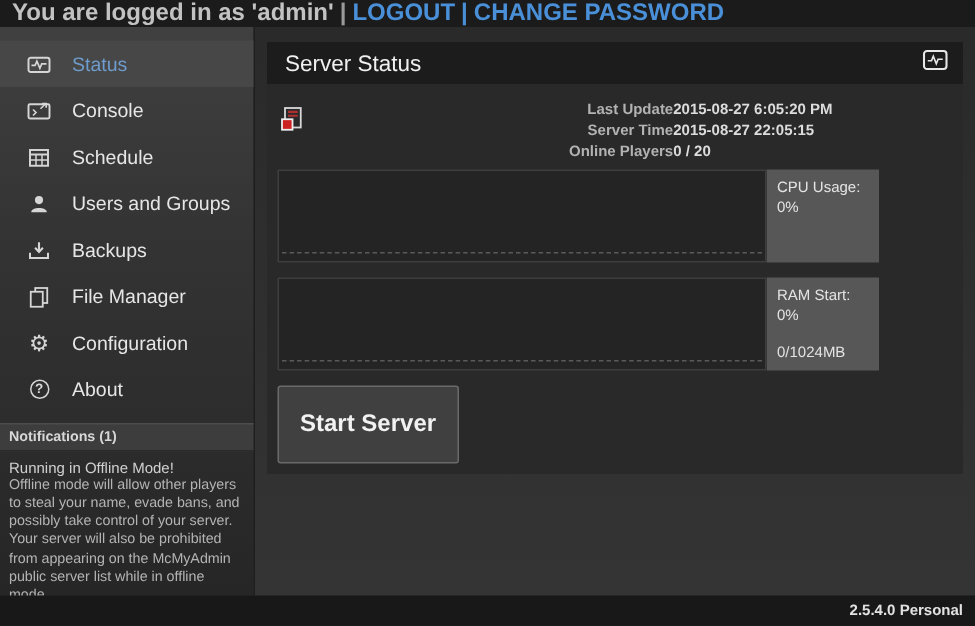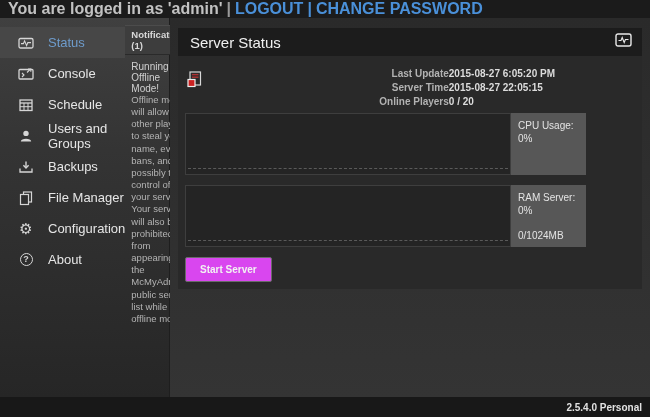--- a/index.html
+++ b/index.html
@@ -21,21 +21,21 @@
   .toplink { color:#4a90d9; text-decoration:none; cursor:pointer; }
 
   
   .middle { flex:1 1 auto; display:flex; min-height:0; }
 
   
   .sidebar {
     width:170px; flex:0 0 170px;
     background:linear-gradient(180deg,#404040 0%,#343434 35%,#262626 100%);
     border-right:1px solid #1e1e1e;
-    display:flex; flex-direction:row;
+    display:flex; flex-direction:column;
   }
   .nav { padding-top:9px; }
   .nav-item {
     height:31px; display:flex; align-items:center;
     padding-left:18px; cursor:pointer;
     color:#e6e6e6; font-size:13px;
   }
   .nav-item.active { background:#474747; color:#6e9ccc; }
   .nav-icon { width:16px; height:16px; margin-right:14px; flex:0 0 16px;
               display:flex; align-items:center; justify-content:center; }
@@ -88,24 +88,24 @@
   }
   .usage-box {
     width:75px; flex:0 0 75px; background:#575757;
     padding:6px 7px; color:#e4e4e4; font-size:10px; font-weight:normal; line-height:13px;
   }
   .usage-detail { margin-top:12px; }
 
   
   .btn-row { margin-top:8px; }
   .start-btn {
-    background:#d946ef; border:1px solid #6a6a6a; border-radius:2px;
-    color:#f2f2f2; font-size:10px; font-weight:bold;
+    background:#404040; border:1px solid #6a6a6a; border-radius:2px;
+    color:#f2f2f2; font-size:16px; font-weight:bold;
     font-family:"Liberation Sans", sans-serif;
-    padding:6px 14px; cursor:pointer;
+    padding:16px 14px; cursor:pointer;
   }
 
   
   .bottombar {
     height:20px; flex:0 0 auto; background:#181818;
     display:flex; align-items:center; justify-content:flex-end; padding:0 8px;
   }
   .version { color:#e2e2e2; font-size:10px; font-weight:bold; }
 </style>
 </head>
@@ -264,21 +264,21 @@
               <div>CPU Usage:</div>
               <div>0%</div>
             </div>
           </div>
 
           <div class="chart-row">
             <div class="chart-box">
               <div class="chart-baseline"></div>
             </div>
             <div class="usage-box">
-              <div>RAM Server:</div>
+              <div>RAM Start:</div>
               <div>0%</div>
               <div class="usage-detail">0/1024MB</div>
             </div>
           </div>
 
           <div class="btn-row">
             <button class="start-btn">Start Server</button>
           </div>
 
         </div>

